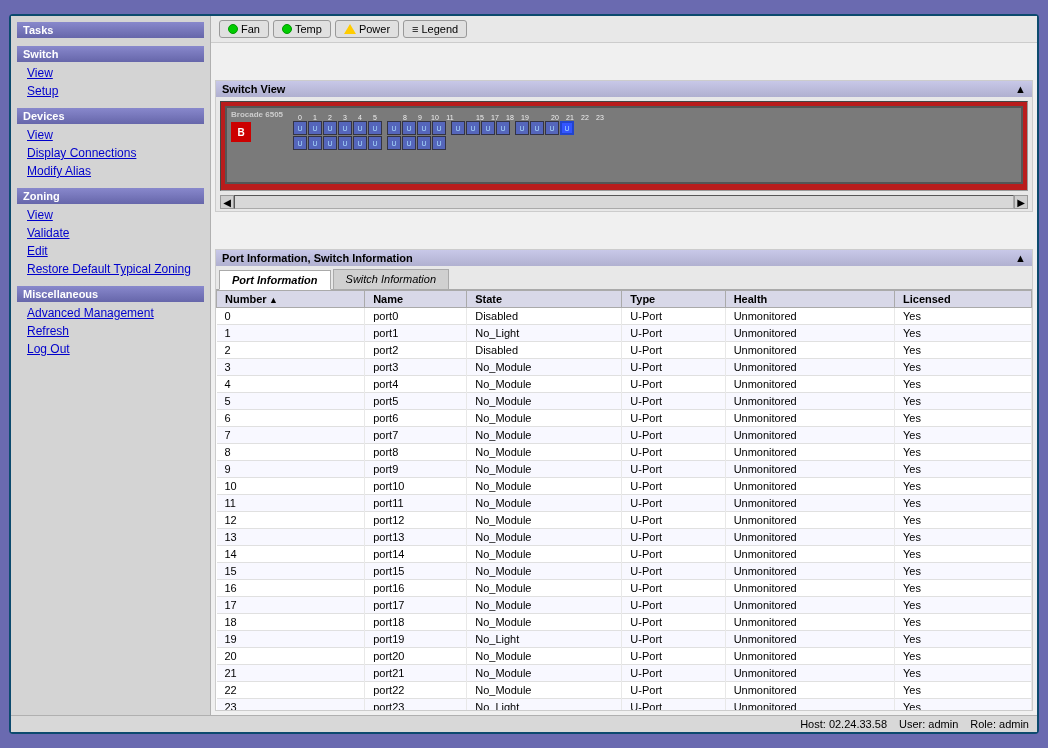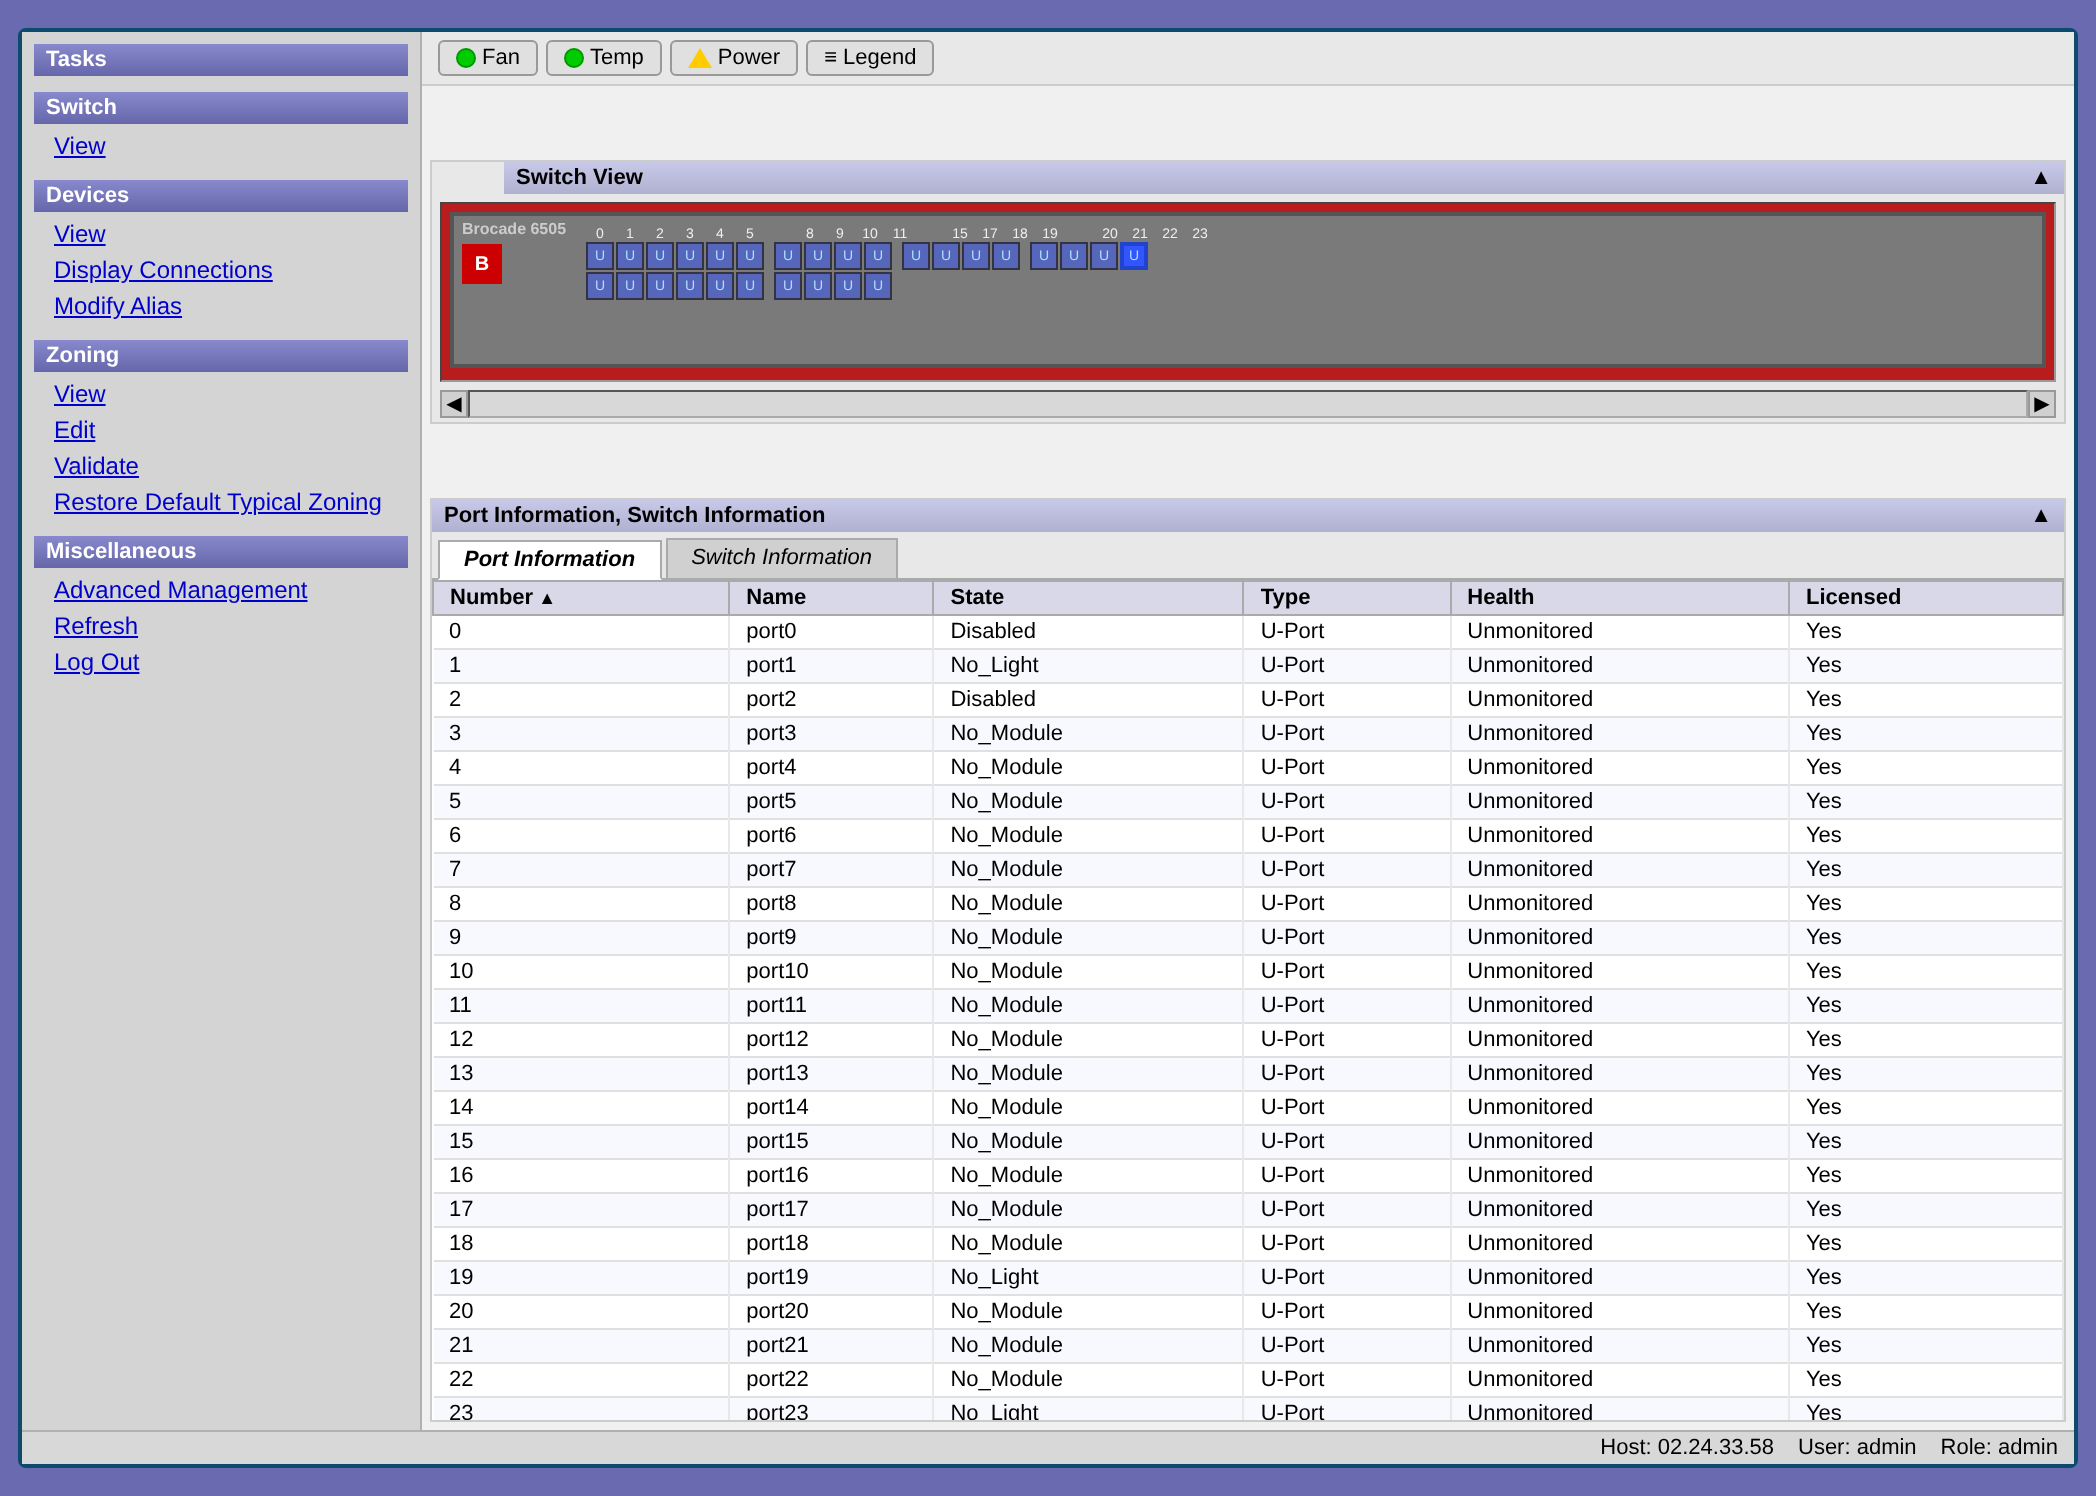--- a/index.html
+++ b/index.html
@@ -104,21 +104,20 @@
       background: #e8e8e8;
     }
     .switch-view-header {
       display: flex;
       justify-content: space-between;
       align-items: center;
       background: linear-gradient(to bottom, #c8c8e8, #b0b0d0);
       padding: 2px 6px;
       font-size: 11px;
       font-weight: bold;
-      margin-left: 36px;
     }
     .scroll-row {
       display: flex;
       align-items: center;
       margin: 2px 4px;
     }
     .scroll-arrow {
       width: 14px;
       height: 14px;
       background: #d0d0d0;
@@ -231,34 +230,35 @@
   <div class="main-content">
 
     <div class="sidebar">
       <div class="sidebar-section">
         <div class="sidebar-section-header">Tasks</div>
       </div>
 
       <div class="sidebar-section">
         <div class="sidebar-section-header">Switch</div>
         <a class="sidebar-item">View</a>
+        <a class="sidebar-item">Setup</a>
       </div>
 
       <div class="sidebar-section">
         <div class="sidebar-section-header">Devices</div>
         <a class="sidebar-item">View</a>
         <a class="sidebar-item">Display Connections</a>
         <a class="sidebar-item">Modify Alias</a>
       </div>
 
       <div class="sidebar-section">
         <div class="sidebar-section-header">Zoning</div>
         <a class="sidebar-item">View</a>
+        <a class="sidebar-item">Validate</a>
         <a class="sidebar-item">Edit</a>
-        <a class="sidebar-item">Validate</a>
         <a class="sidebar-item">Restore Default Typical Zoning</a>
       </div>
 
       <div class="sidebar-section">
         <div class="sidebar-section-header">Miscellaneous</div>
         <a class="sidebar-item">Advanced Management</a>
         <a class="sidebar-item">Refresh</a>
         <a class="sidebar-item">Log Out</a>
       </div>
     </div>

